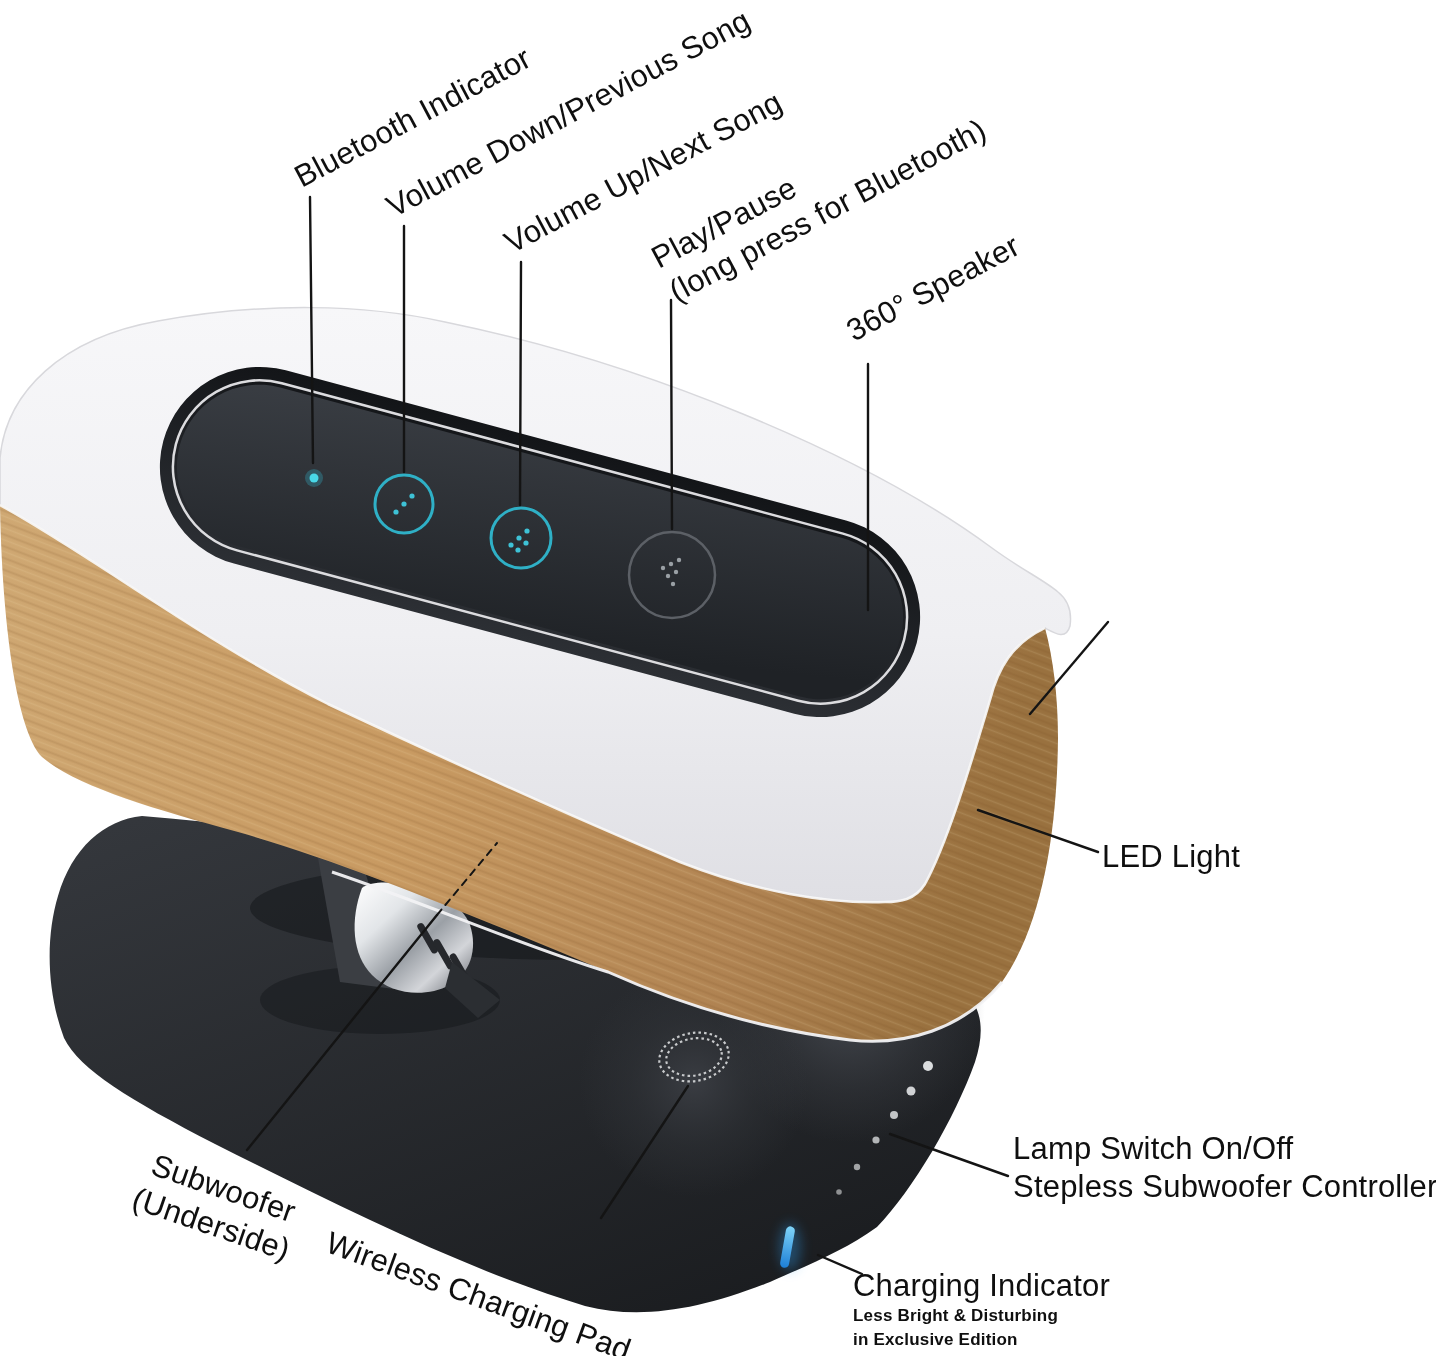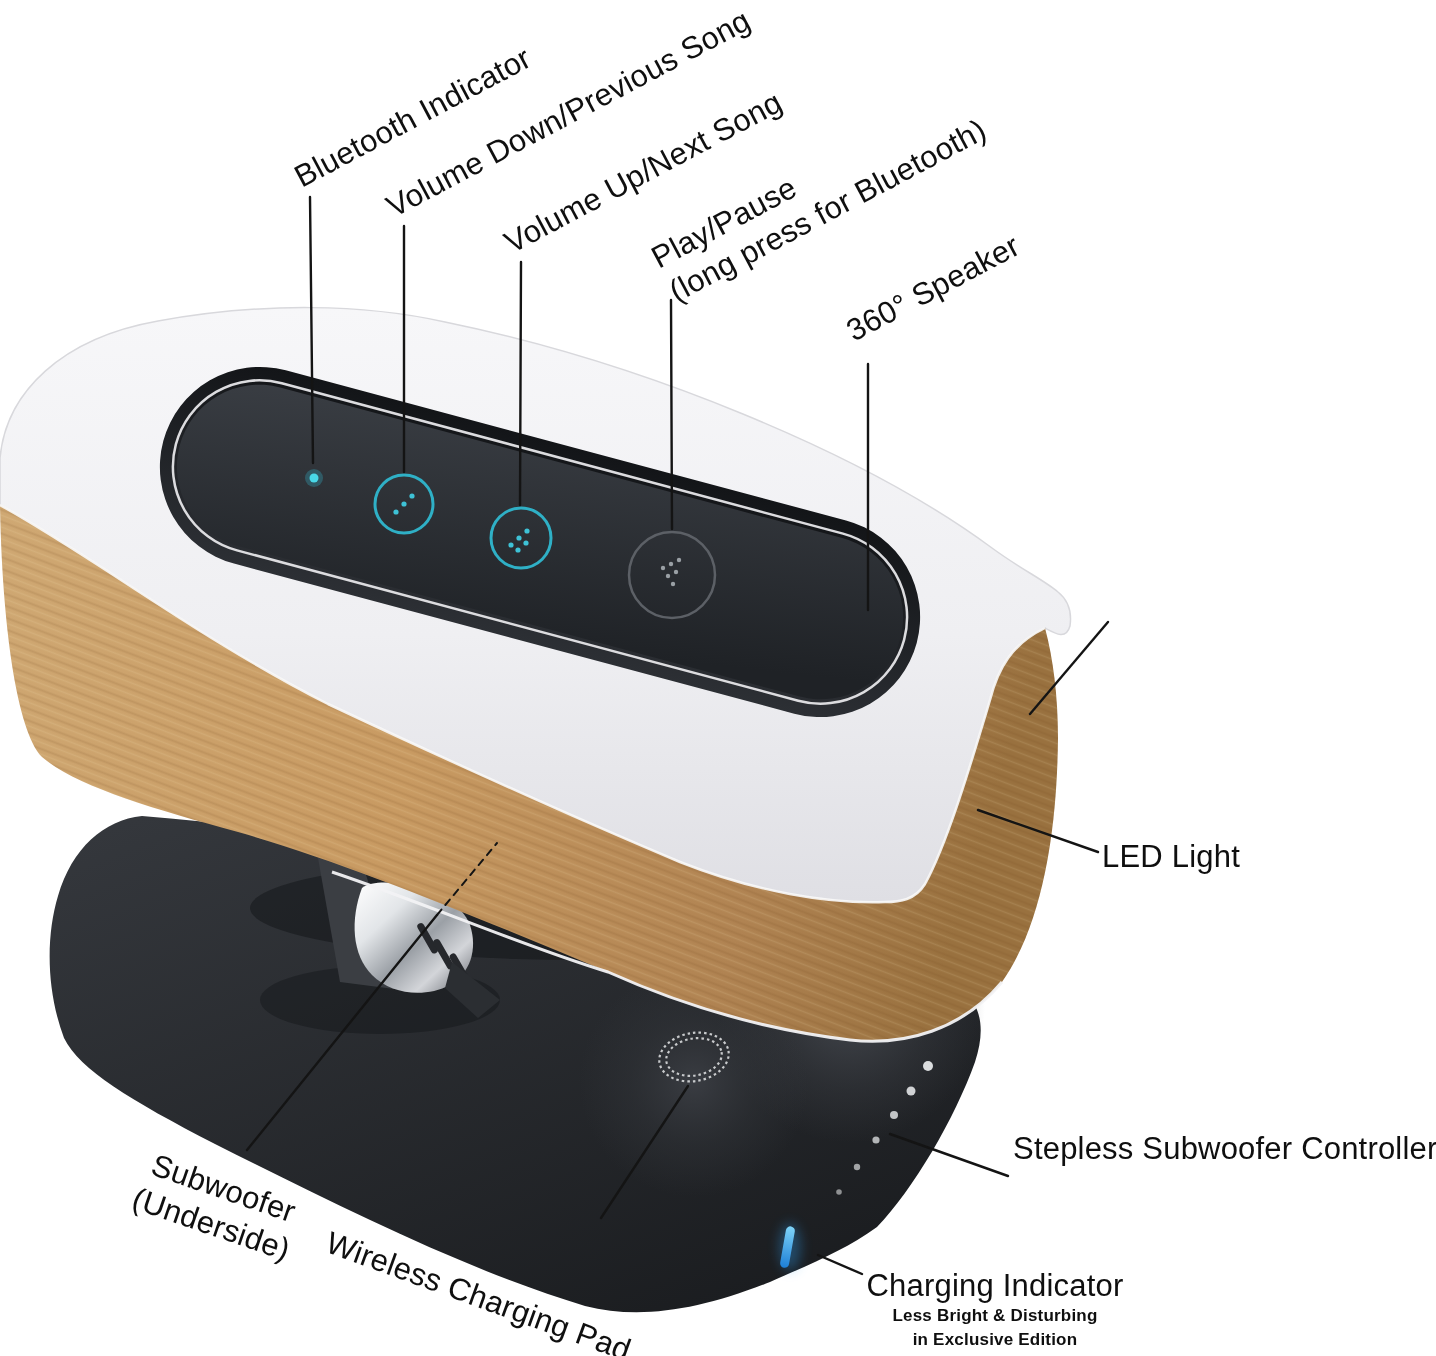--- a/index.html
+++ b/index.html
@@ -22,21 +22,21 @@
   .rotD19{transform:rotate(19deg);transform-origin:0 0;text-align:center;}
   .rotD20{transform:rotate(20deg);transform-origin:0 0;}
   #lbl-bt{left:306px;top:158px;}
   #lbl-vdown{left:398px;top:188px;}
   #lbl-vup{left:516px;top:224px;}
   #lbl-play{left:663px;top:239px;}
   #lbl-spk{left:858px;top:312px;}
   #lbl-cherry{left:1110px;top:556px;line-height:42px;}
   #lbl-led{left:1102px;top:838px;}
   #lbl-switch{left:1013px;top:1130px;line-height:38px;}
-  #lbl-chg{left:853px;top:1268px;width:284px;text-align:center;line-height:36px;}
+  #lbl-chg{left:853px;top:1268px;width:284px;text-align:left;line-height:36px;}
   .chg-sub{font-size:17px;line-height:24px;font-weight:600;}
   #lbl-sub{left:152px;top:1144px;}
   #lbl-wcp{left:334px;top:1224px;}
 </style>
 </head>
 <body>
 
 <div class="stage">
 
 <svg width="1436" height="1356" viewBox="0 0 1436 1356">
@@ -286,20 +286,21 @@
 <div class="lbl rotU" id="lbl-spk">
   <span>360° Speaker</span>
 </div>
 
 
 <div class="lbl" id="lbl-led">
   <span>LED Light</span>
 </div>
 
 <div class="lbl" id="lbl-switch">
+  <div>Lamp Switch On/Off</div>
   <div>Stepless Subwoofer Controller</div>
 </div>
 
 <div class="lbl" id="lbl-chg">
   <div>Charging Indicator</div>
   <div class="chg-sub">Less Bright &amp; Disturbing</div>
   <div class="chg-sub">in Exclusive Edition</div>
 </div>
 
 <div class="lbl rotD19" id="lbl-sub">

